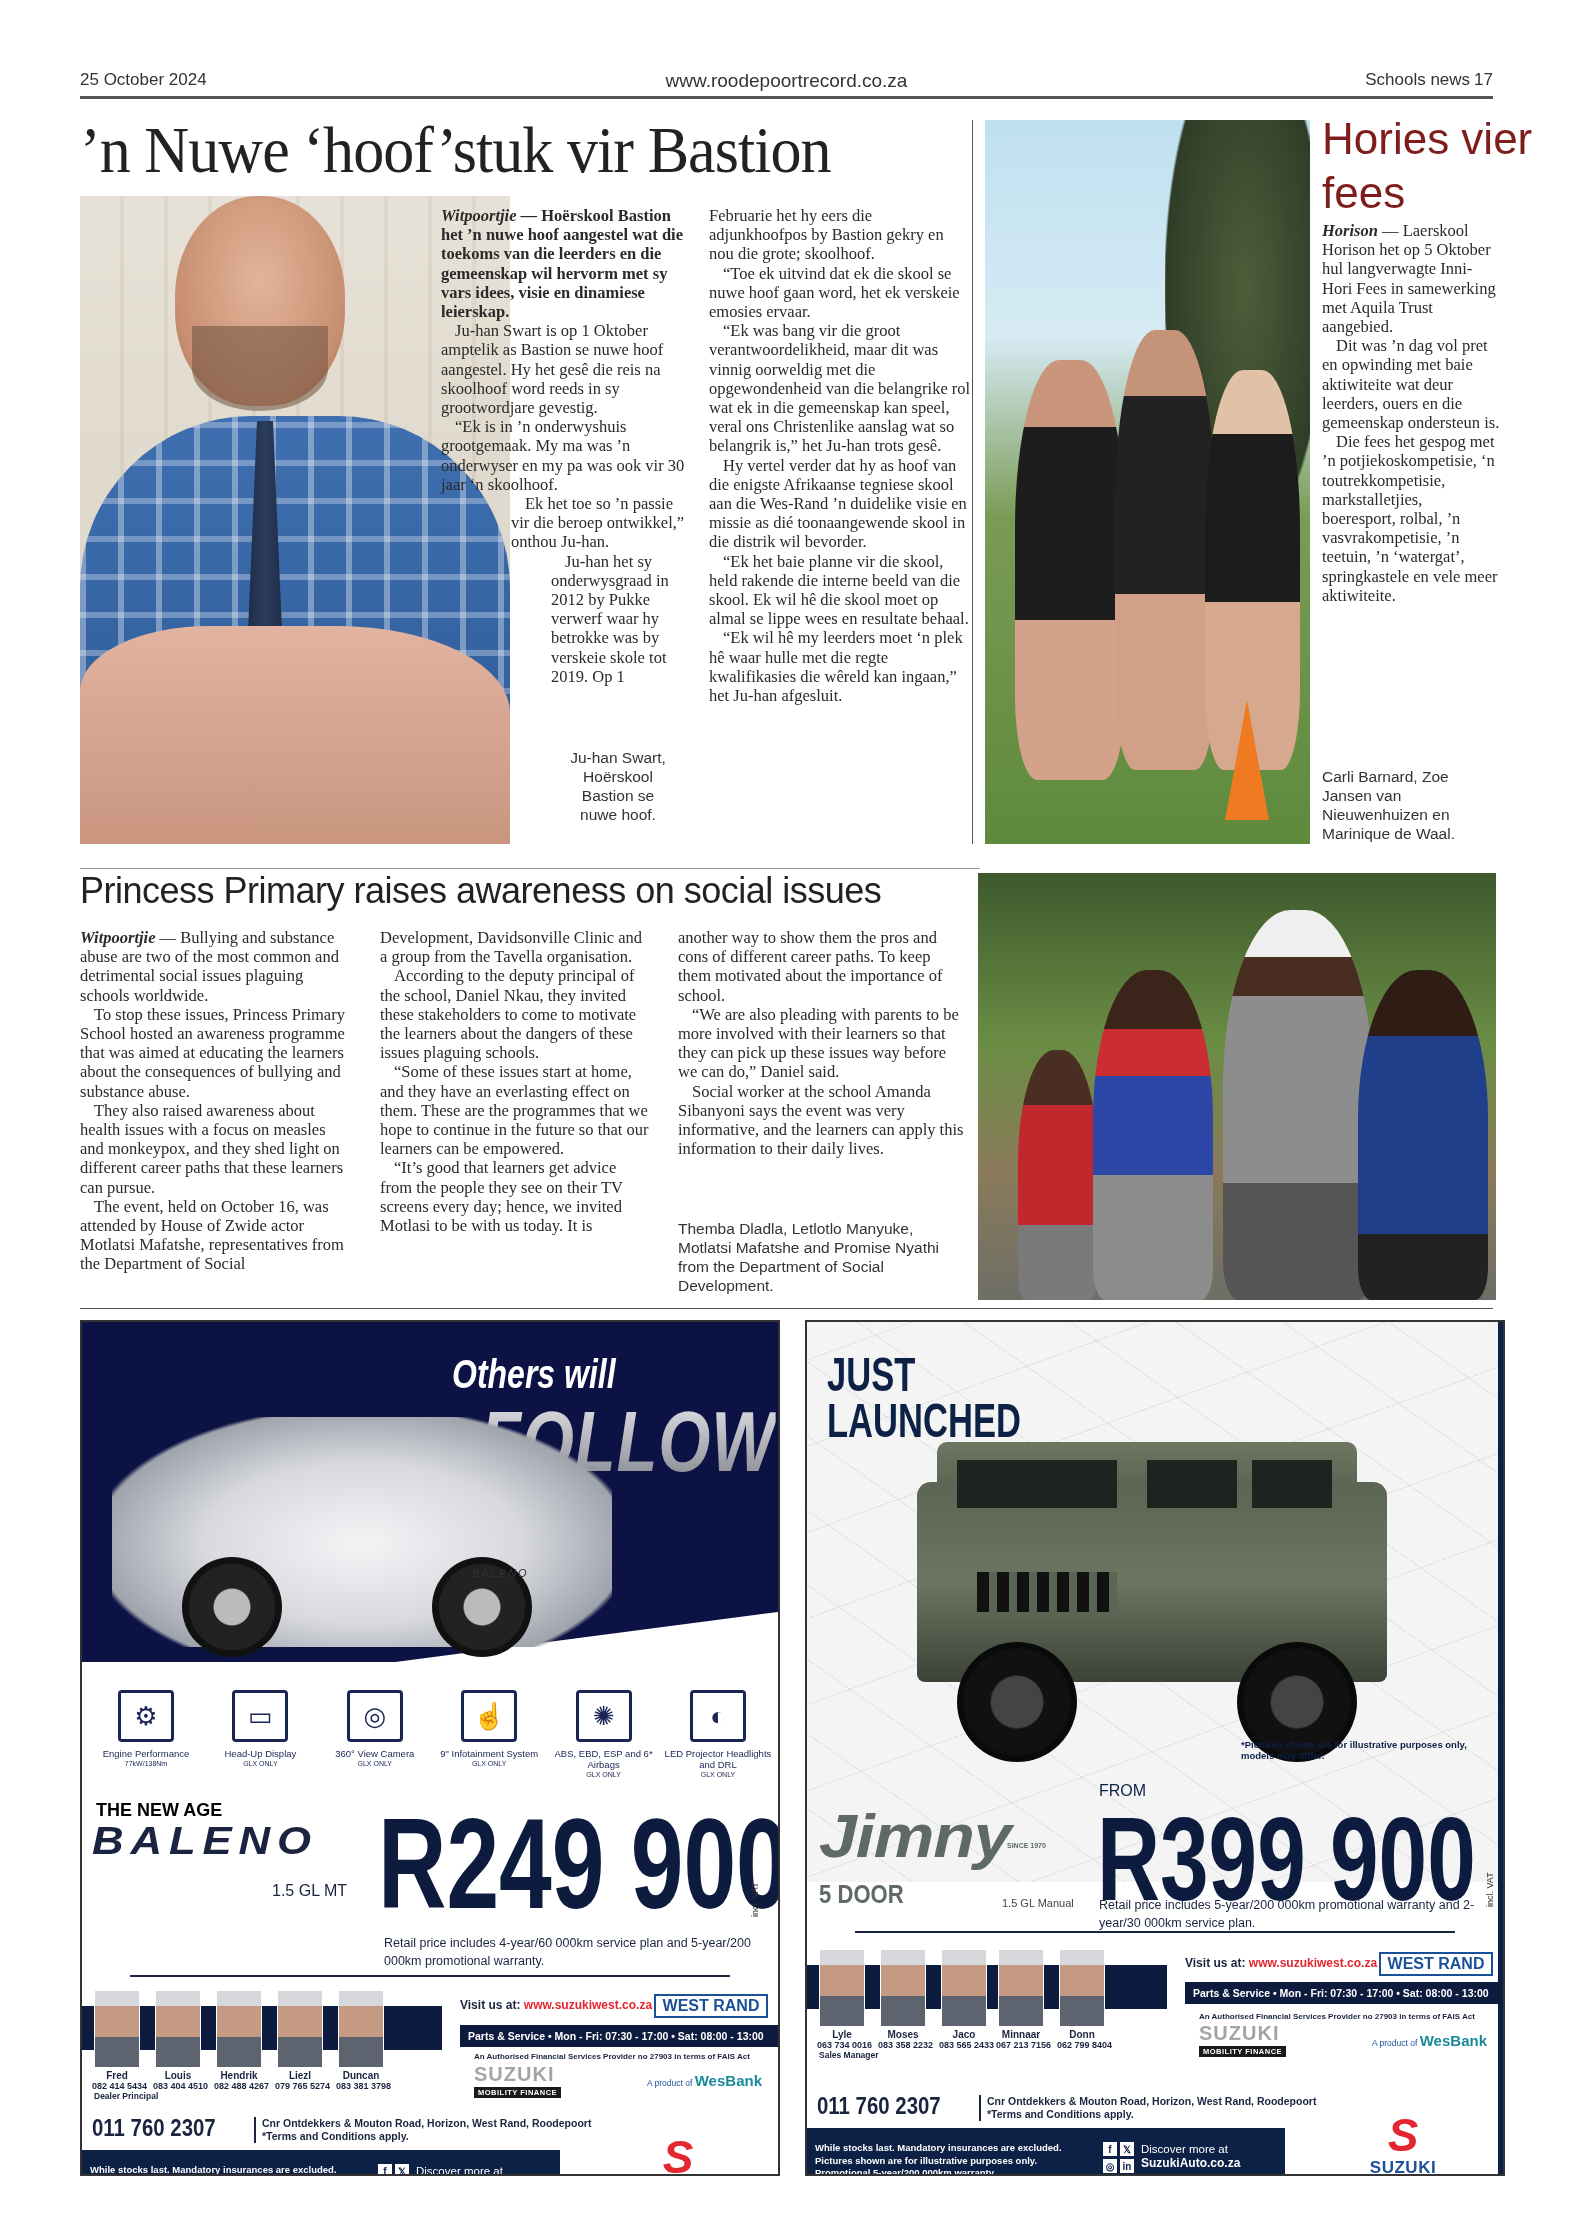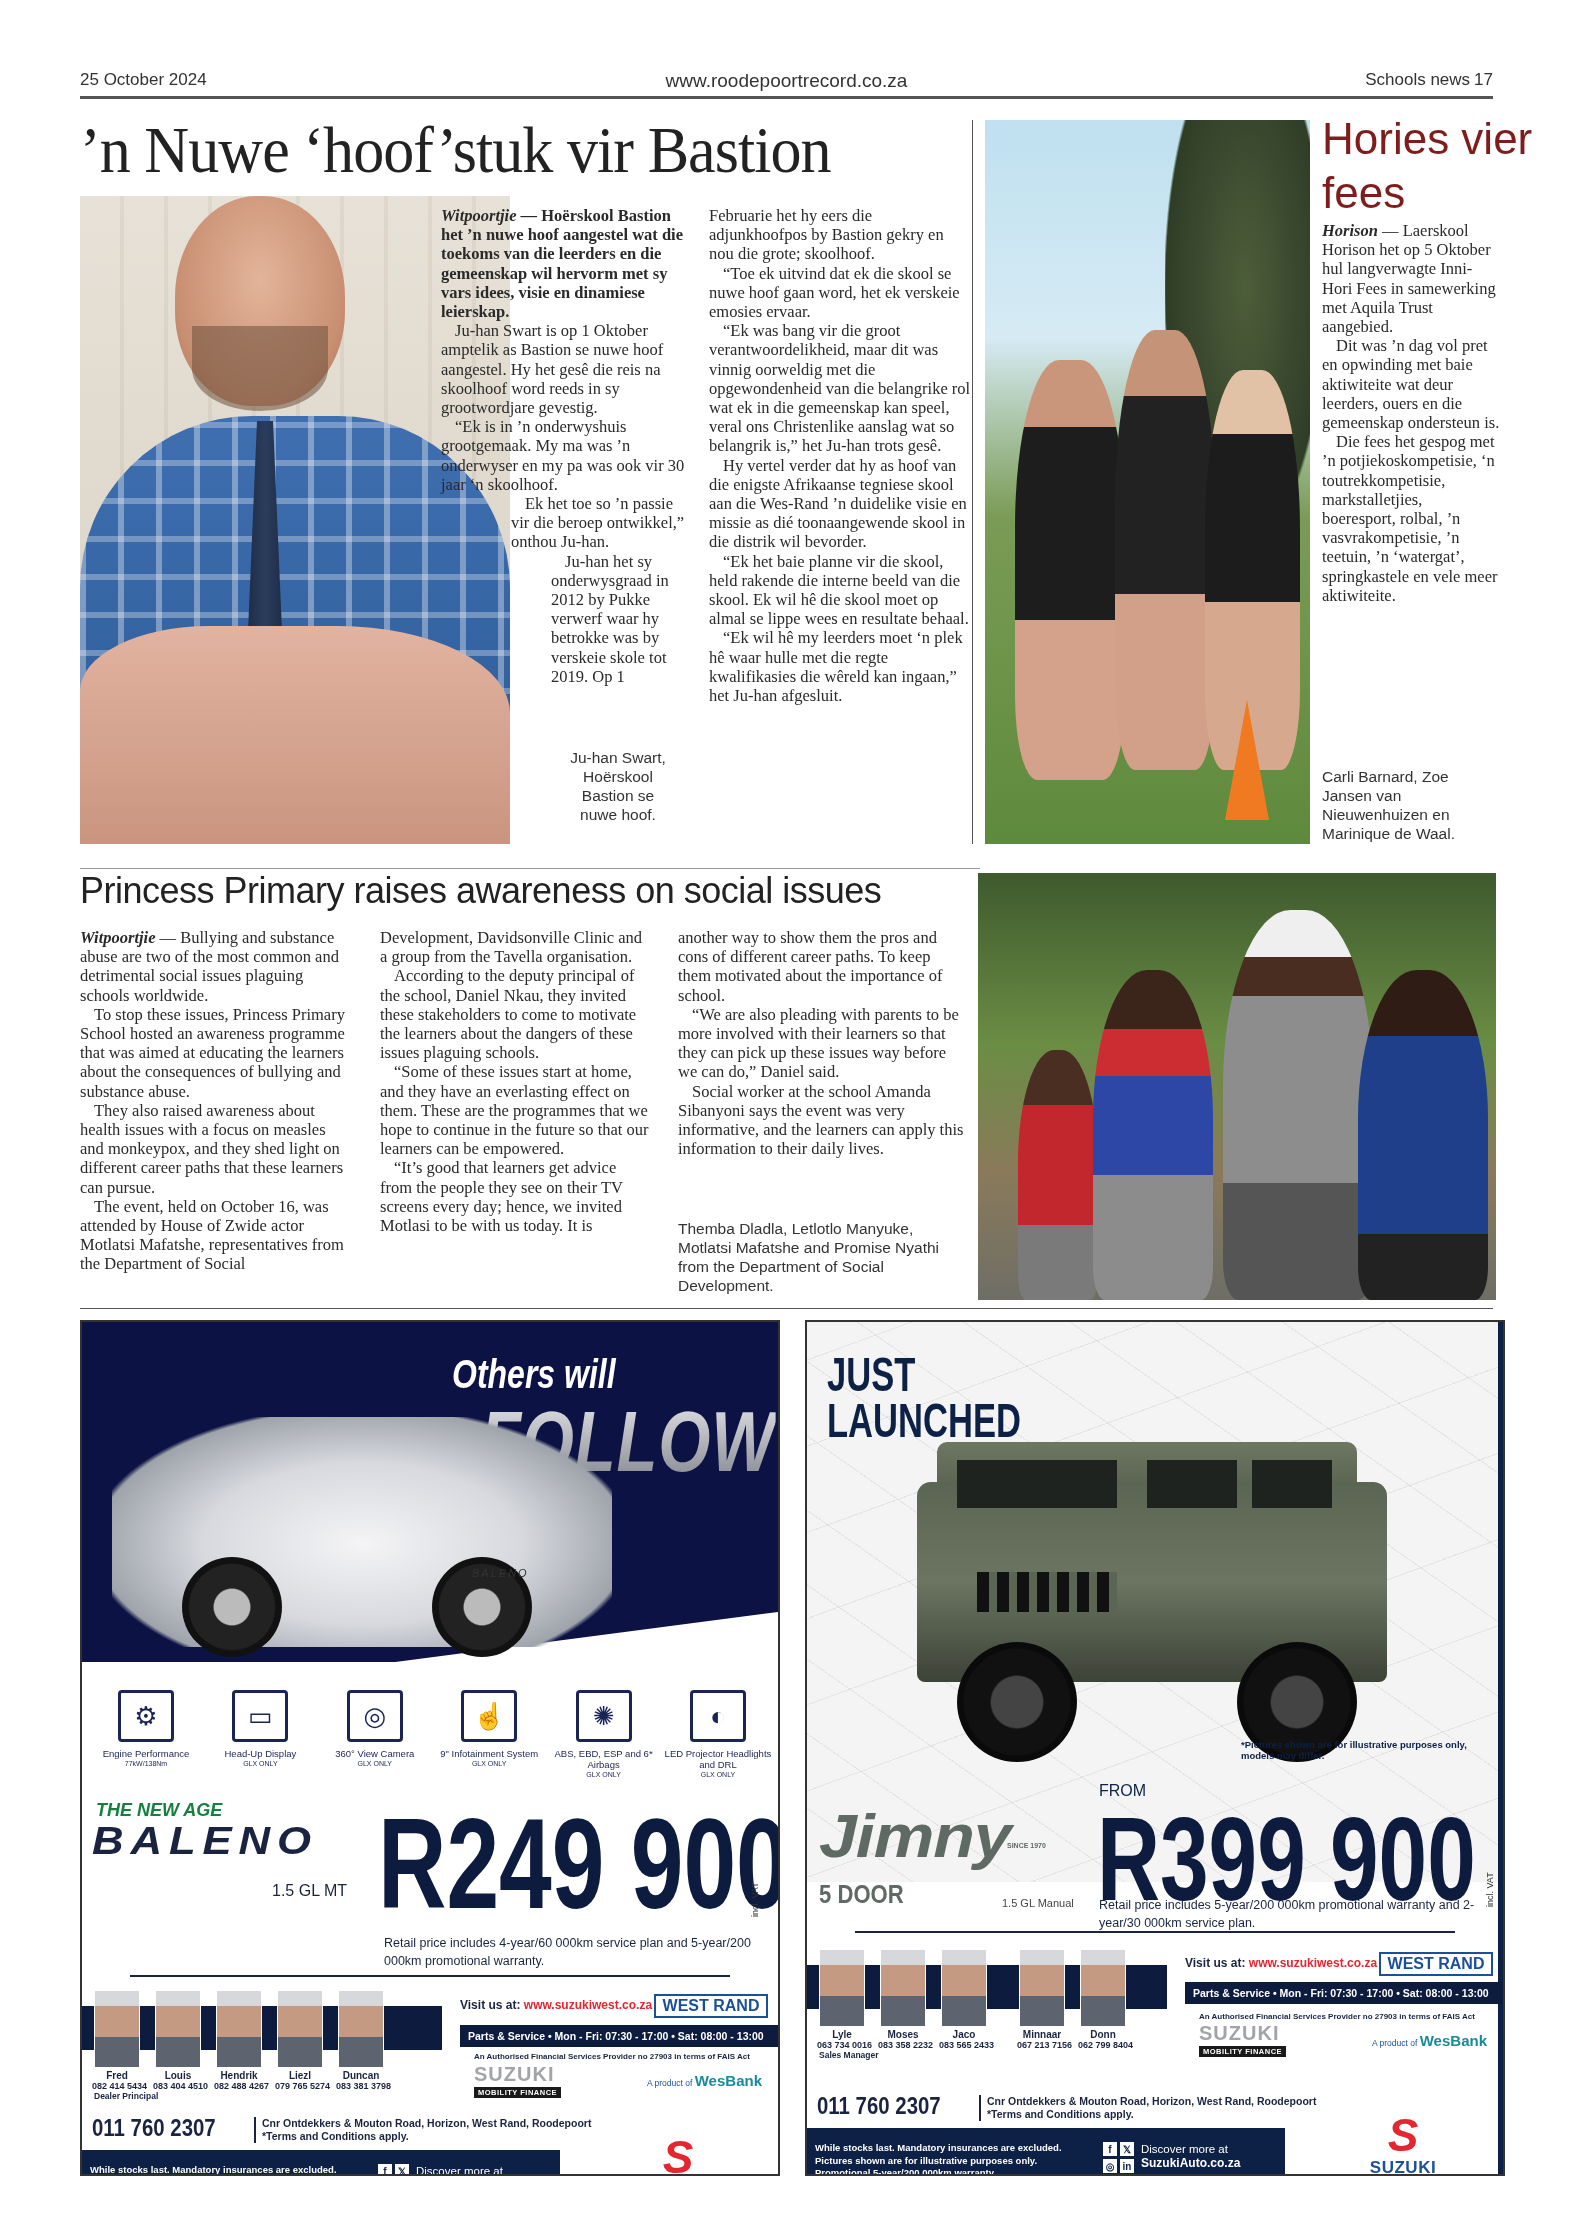--- a/index.html
+++ b/index.html
@@ -93,21 +93,21 @@
   .car-baleno .wheel { position:absolute; width:100px; height:100px; border-radius:50%; background: radial-gradient(circle, #bbb 0 25%, #222 27% 60%, #111 62%); bottom: -10px; }
   .car-baleno .w1 { left:70px; } .car-baleno .w2 { left:320px; }
   .car-baleno .badge { position:absolute; left:360px; top:150px; font-size:11px; letter-spacing:2px; color:#333; font-style: italic; }
 
   .features { position:absolute; left:10px; top:368px; width:680px; display:flex; justify-content: space-between; }
   .feat { width: 108px; text-align:center; }
   .feat .ic { margin: 0 auto 6px; width: 56px; height: 52px; border: 3px solid #1a2455; border-radius: 4px; display:flex; align-items:center; justify-content:center; font-size: 26px; color:#1a2455; }
   .feat .t { font-size: 9.5px; line-height: 11px; color:#1a2455; }
   .feat .s { font-size: 7px; color:#1a2455; margin-top:1px; }
 
-  .newage { position:absolute; left:14px; top:478px; font-size: 18px; font-weight:bold; font-style:italic; color:#15803d; }
+  .newage { position:absolute; left:14px; top:478px; font-size: 18px; font-weight:bold; color:#000000; }
   .baleno-logo { position:absolute; left:10px; top:498px; font-size: 38px; font-weight:bold; font-style:italic; color:#1a2440; letter-spacing: 6px; transform: scaleX(1.15); transform-origin:left; }
   .spec-l { position:absolute; left:190px; top:560px; font-size:16px; color:#1a2440; }
   .price { position:absolute; font-weight:bold; color:#0d1b3e; white-space:nowrap; transform: scaleX(.74); transform-origin: left top; line-height:1; }
   .ad-left .price { left:296px; top:478px; font-size: 128px; }
   .incl { position:absolute; font-size: 9px; color:#333; transform: rotate(-90deg); transform-origin: left top; white-space:nowrap; }
   .ad-left .incl { left: 668px; top: 595px; }
   .retail { position:absolute; font-size: 12.5px; line-height: 18px; color:#1a2440; }
   .ad-left .retail { left: 302px; top: 612px; width: 390px; }
   .adrule { position:absolute; left:48px; top:653px; width:600px; height:2px; background:#1a2440; }
 
@@ -412,21 +412,21 @@
     <div class="person" style="margin-left:8px">
         <div class="face"></div>
         <div class="nm">Moses</div>
         <div class="ph">083 358 2232</div>
       </div>
     <div class="person" style="margin-left:8px">
         <div class="face"></div>
         <div class="nm">Jaco</div>
         <div class="ph">083 565 2433</div>
       </div>
-    <div class="person" style="margin-left:25px">
+    <div class="person" style="margin-left:4px">
         <div class="face"></div>
         <div class="nm">Minnaar</div>
         <div class="ph">067 213 7156</div>
       </div>
     <div class="person" style="margin-left:8px">
         <div class="face"></div>
         <div class="nm">Donn</div>
         <div class="ph">062 799 8404</div>
       </div>
   </div>

